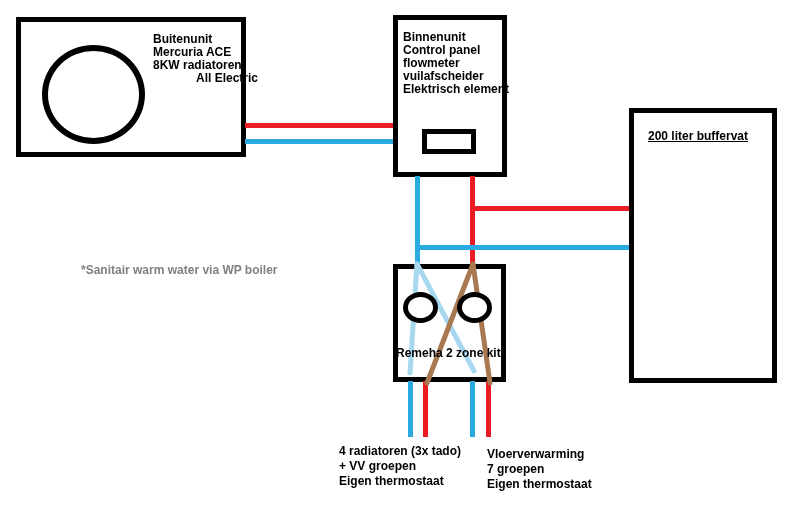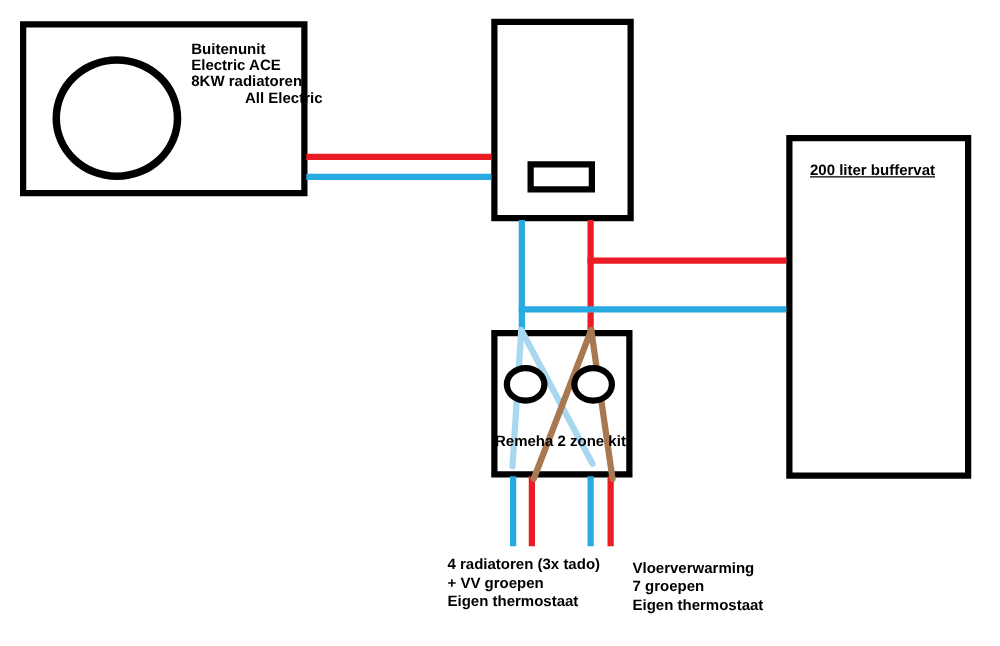--- a/index.html
+++ b/index.html
@@ -4,47 +4,54 @@
 <style>
   html,body{margin:0;padding:0;background:#fff;}
   #canvas{
     position:relative;width:796px;height:517px;background:#ffffff;
     font-family:"Liberation Sans",sans-serif;overflow:hidden;
   }
   .box{position:absolute;border:5px solid var(--outline-black,#000);background:#fff;box-sizing:border-box;}
   .circle{position:absolute;border-radius:50%;background:#fff;box-sizing:border-box;border:5px solid var(--outline-black,#000);}
   .innerrect{position:absolute;border:5px solid var(--outline-black,#000);background:#fff;box-sizing:border-box;}
   .txt{position:absolute;font-weight:bold;font-size:12px;line-height:13px;color:#000;white-space:nowrap;}
-  .txt.bottomlabel{line-height:15px;margin-left:19px;}
+  .txt.bottomlabel{line-height:15px;}
   .note{position:absolute;font-weight:bold;font-size:12px;color:var(--note-gray,#808080);white-space:nowrap;}
   .hline,.vline{position:absolute;}
   .red{background:var(--supply-red,#ec1c24);}
   .blue{background:var(--return-blue,#29abe2);}
   #pipes-svg{position:absolute;left:0;top:0;pointer-events:none;}
   .zone-line{fill:none;stroke-width:5;stroke-linecap:round;}
   .zone-line.lightblue{stroke:var(--zone-lightblue,#a8d8f0);}
   .zone-line.brown{stroke:var(--zone-brown,#a87850);}
 </style>
 </head>
 <body>
 
 <div id="canvas">
 
   <div class="box" style="left:16px;top:17px;width:230px;height:140px;">
     <div class="circle" style="left:21px;top:23px;width:103px;height:99px;border-width:6px;"></div>
   </div>
   <div class="txt" style="left:153px;top:33px;">
     <div>Buitenunit</div>
-    <div>Electric ACE</div>
+    <div>Mercuria ACE</div>
     <div>8KW radiatoren</div>
     <div style="padding-left:3px;margin-left:40px;">All Electric</div>
   </div>
 
   <div class="box" style="left:393px;top:15px;width:114px;height:162px;">
     <div class="innerrect" style="left:24px;top:109px;width:54px;height:25px;"></div>
+  </div>
+  <div class="txt" style="left:403px;top:31px;">
+    <div>Binnenunit</div>
+    <div>Control panel</div>
+    <div>flowmeter</div>
+    <div>vuilafscheider</div>
+    <div>Elektrisch element</div>
   </div>
 
   <div class="box" style="left:629px;top:108px;width:148px;height:275px;"></div>
   <div class="txt" style="left:648px;top:130px;text-decoration:underline;">200 liter buffervat</div>
 
   <div class="box" style="left:393px;top:264px;width:113px;height:118px;"></div>
 
   <div class="hline red" style="left:245px;top:123px;width:148px;height:5px;"></div>
   <div class="hline blue" style="left:245px;top:139px;width:148px;height:5px;"></div>
 
@@ -63,20 +70,21 @@
     <line class="zone-line lightblue" x1="417" y1="264" x2="410" y2="373"></line>
     <line class="zone-line lightblue" x1="417" y1="264" x2="474" y2="371"></line>
     <line class="zone-line brown" x1="473" y1="264" x2="427" y2="383"></line>
     <line class="zone-line brown" x1="473" y1="264" x2="490" y2="383"></line>
   </svg>
 
   <div class="circle" style="left:403px;top:292px;width:35px;height:31px;"></div>
   <div class="circle" style="left:457px;top:292px;width:35px;height:31px;"></div>
   <div class="txt" style="left:396px;top:347px;">Remeha 2 zone kit</div>
 
+  <div class="note" style="left:81px;top:263px;">*Sanitair warm water via WP boiler</div>
 
   <div class="txt bottomlabel" style="left:339px;top:444px;">
     <div>4 radiatoren (3x tado)</div>
     <div>+ VV groepen</div>
     <div>Eigen thermostaat</div>
   </div>
   <div class="txt bottomlabel" style="left:487px;top:447px;">
     <div>Vloerverwarming</div>
     <div>7 groepen</div>
     <div>Eigen thermostaat</div>

